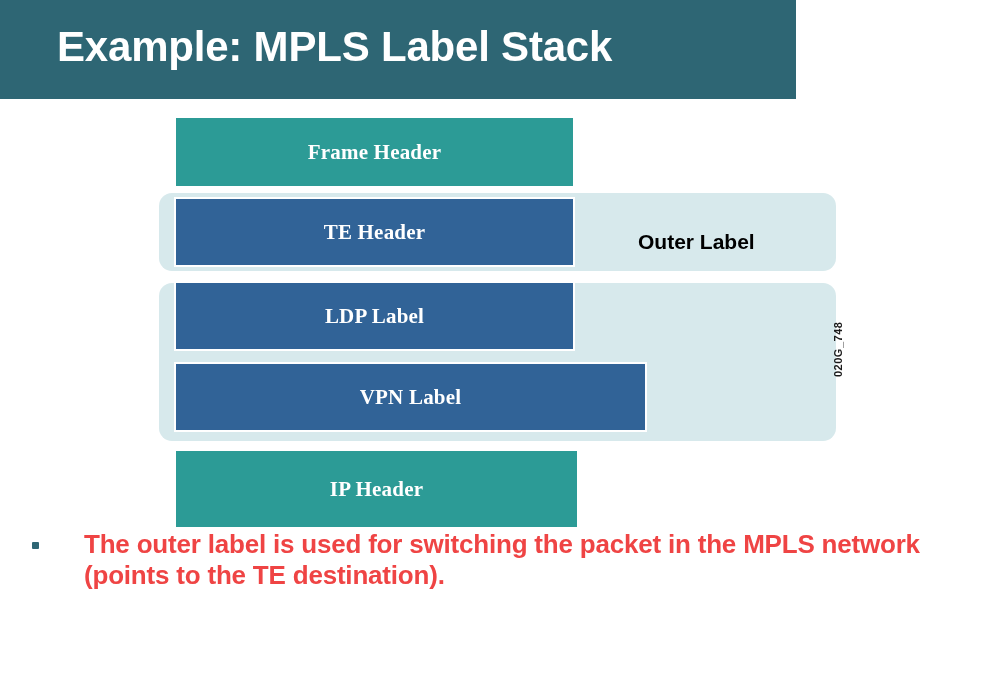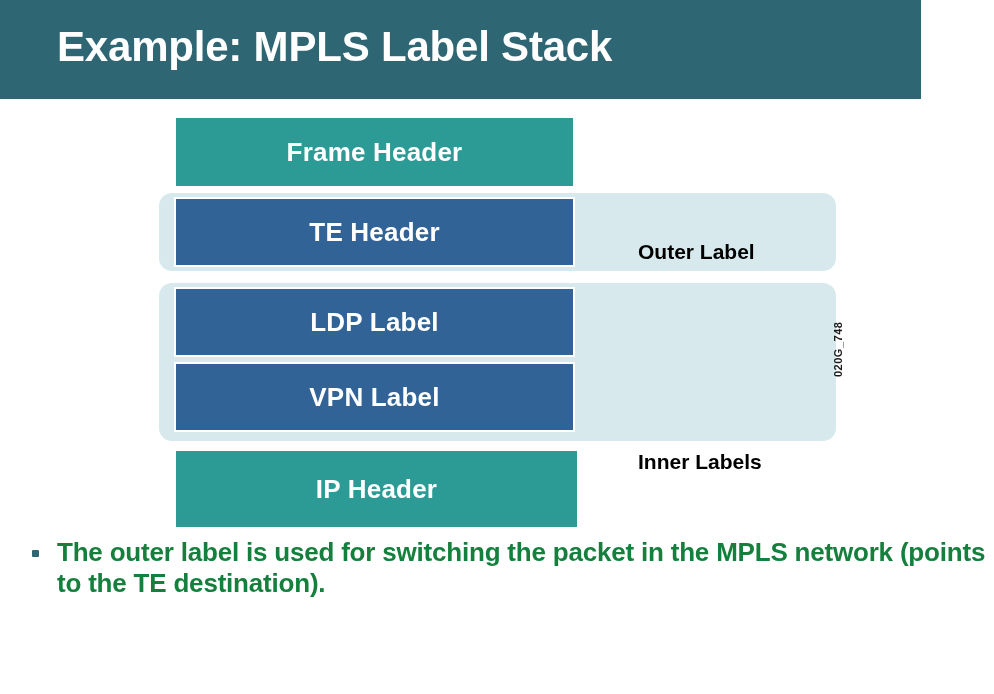--- a/index.html
+++ b/index.html
@@ -13,21 +13,21 @@
     position: relative;
     overflow: hidden;
     font-family: "Liberation Sans", sans-serif;
     -webkit-font-smoothing: antialiased;
   }
 
   
   #header-banner {
     position: absolute;
     left: 0; top: 0;
-    width: 921px;
+    width: 796px;
     height: 99px;
     background: #2E6674;
   }
   #slide-title {
     position: absolute;
     left: 57px;
     top: 19px;
     font-size: 42px;
     font-weight: bold;
     color: #ffffff;
@@ -65,47 +65,48 @@
   }
   .group-caption {
     position: absolute;
     font-size: 21px;
     font-weight: bold;
     color: #000000;
     white-space: nowrap;
   }
   #outer-label-caption {
     left: 638px;
-    top: 141px;
+    top: 131px;
     text-align: center;
   }
   #inner-labels-caption {
     left: 638px;
     top: 351px;
   }
 
   
   .stack-block {
     position: absolute;
     display: flex;
     align-items: center;
     justify-content: center;
     color: #ffffff;
-    font-size: 26px;
+    font-size: 21px;
     font-weight: bold;
     letter-spacing: 0.2px;
     box-sizing: border-box;
+    font-family: Liberation Serif, serif;
   }
   .block-teal  { background: #2C9B96; }
   .block-blue  { background: #316397; border: 2px solid #ffffff; }
 
   #block-frame-header { left: 176px; top: 19px;  width: 397px; height: 68px; }
   #block-te-label     { left: 174px; top: 98px;  width: 401px; height: 70px; }
-  #block-ldp-label    { left: 174px; top: 188px; width: 401px; height: 70px; }
-  #block-vpn-label    { left: 174px; top: 263px; width: 401px; height: 70px; }
+  #block-ldp-label    { left: 174px; top: 182px; width: 401px; height: 70px; }
+  #block-vpn-label    { left: 174px; top: 263px; width: 473px; height: 70px; }
   #block-ip-header    { left: 176px; top: 352px; width: 401px; height: 76px; }
 
   
   #figure-ref {
     position: absolute;
     left: 832px;
     top: 278px;
     font-size: 11px;
     font-weight: bold;
     color: #1a1a1a;
@@ -117,26 +118,26 @@
 
   
   #bullet-list {
     position: absolute;
     left: 0;
     top: 529px;
     width: 994px;
   }
   .bullet-item {
     position: relative;
-    padding-left: 57px;
-    margin: 8px 0 9px 0;
+    padding-left: 84px;
+    margin: 0 0 9px 0;
     font-size: 26px;
     font-weight: bold;
     line-height: 31px;
-    color: #15803d;
+    color: #ef4444;
     letter-spacing: -0.2px;
   }
   .bullet-dot {
     position: absolute;
     left: 32px;
     top: 13px;
     width: 7px;
     height: 7px;
     background: #2E6674;
     border-radius: 1px;
@@ -149,21 +150,20 @@
   <div id="slide-title">Example: MPLS Label Stack</div>
 </div>
 
 <div id="diagram">
 
   <div class="group-panel" id="outer-label-panel"></div>
 
   <div class="group-panel" id="inner-labels-panel"></div>
 
   <div class="group-caption" id="outer-label-caption">Outer Label</div>
-  <div class="group-caption" id="inner-labels-caption">Inner Labels</div>
 
   <div class="stack-block block-teal" id="block-frame-header">Frame Header</div>
 
   <div class="stack-block block-blue" id="block-te-label">TE Header</div>
 
   <div class="stack-block block-blue" id="block-ldp-label">LDP Label</div>
 
   <div class="stack-block block-blue" id="block-vpn-label">VPN Label</div>
 
   <div class="stack-block block-teal" id="block-ip-header">IP Header</div>

